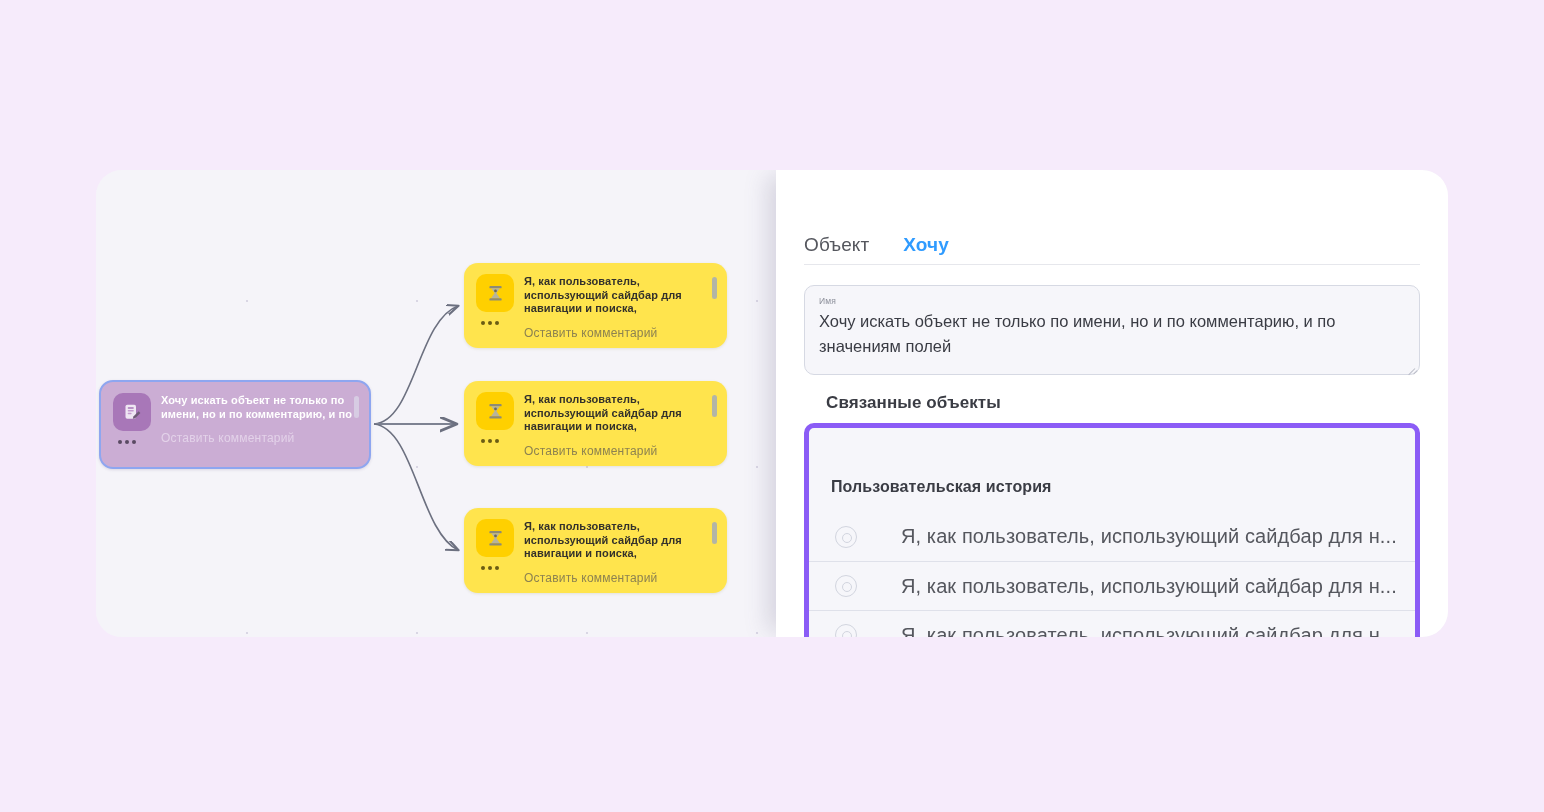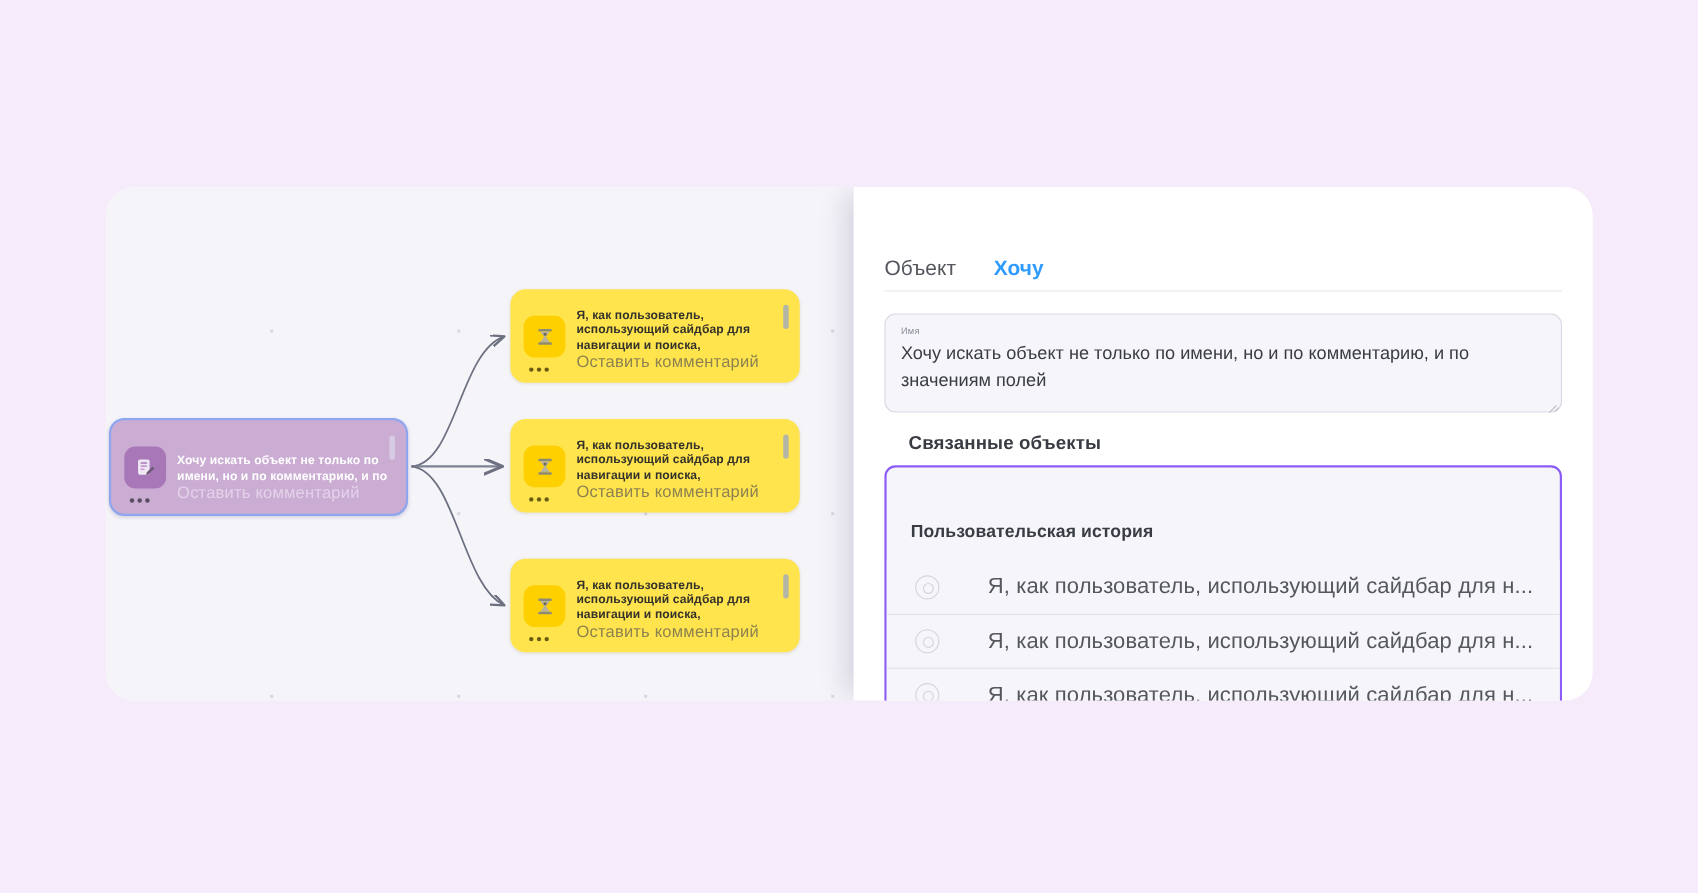--- a/index.html
+++ b/index.html
@@ -48,21 +48,21 @@
     left: 0; top: 0;
     width: 680px;
     height: 467px;
     pointer-events: none;
   }
 
   
   .node {
     position: absolute;
     display: flex;
-    align-items: flex-end;
+    align-items: flex-start;
     border-radius: 14px;
     padding: 11px 12px 10px 12px;
   }
 
   .node-source {
     left: 3px;
     top: 210px;
     width: 272px;
     height: 89px;
     background: #cbadd4;
@@ -124,21 +124,22 @@
   .node-title {
     font-size: 11px;
     font-weight: bold;
     line-height: 13.5px;
     letter-spacing: 0.1px;
   }
   .title-light { color: #ffffff; }
   .title-dark  { color: #33312b; }
 
   .node-comment {
-    font-size: 15px;
+    margin-top: 10px;
+    font-size: 12px;
     letter-spacing: 0.2px;
   }
   .comment-light { color: #e3d2e9; }
   .comment-dark  { color: #8d8250; }
 
   .node-handle {
     position: absolute;
     top: 14px;
     right: 10px;
     width: 5px;
@@ -224,21 +225,21 @@
     margin-top: 18px;
     font-size: 17px;
     font-weight: bold;
     color: #3a3c44;
     letter-spacing: 0.1px;
     padding-left: 22px;
   }
 
   .related-box {
     margin-top: 10px;
-    border: 2px solid #8b5cf6;
+    border: 5px solid #8b5cf6;
     border-radius: 10px;
     background: #f6f6fa;
     height: 240px;
     overflow: hidden;
   }
 
   .related-group-title {
     font-size: 16px;
     font-weight: bold;
     color: #3a3c44;

